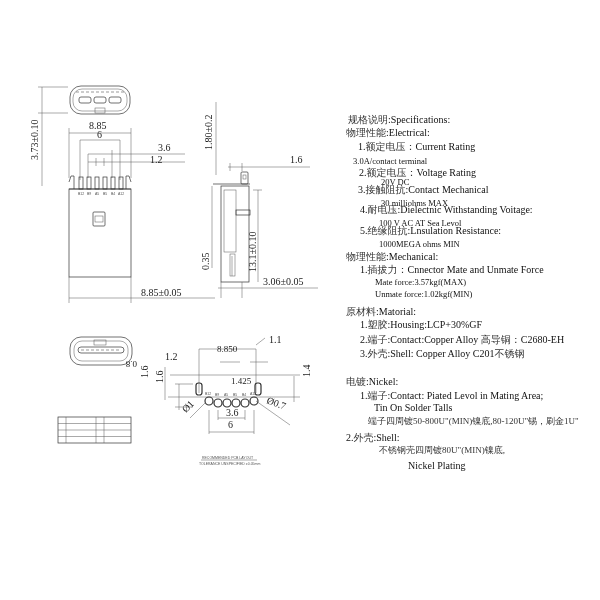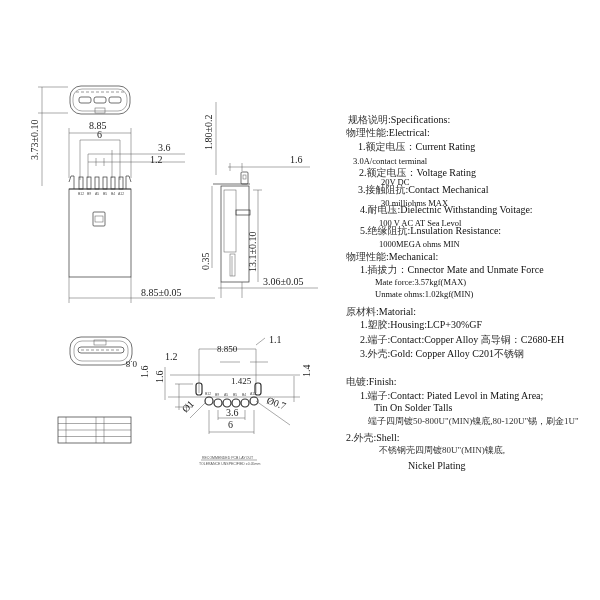--- a/index.html
+++ b/index.html
@@ -213,37 +213,37 @@
   </div>
   <div class="sline en small" style="left:31px;top:125px">1000MEGA ohms MIN</div>
 
   <div class="sline" style="left:-2px;top:137px">
     <span class="cn">物理性能</span><span class="en">:Mechanical:</span>
   </div>
   <div class="sline" style="left:12px;top:150px">
     <span class="en">1.</span><span class="cn">插拔力：</span><span class="en">Cnnector Mate and Unmate Force</span>
   </div>
   <div class="sline en small" style="left:27px;top:163px">Mate force:3.57kgf(MAX)</div>
-  <div class="sline en small" style="left:27px;top:175px">Unmate ohms:1.02kgf(MIN)</div>
+  <div class="sline en small" style="left:27px;top:175px">Unmate force:1.02kgf(MIN)</div>
 
   <div class="sline" style="left:-2px;top:192px">
     <span class="cn">原材料</span><span class="en">:Matorial:</span>
   </div>
   <div class="sline" style="left:12px;top:205px">
     <span class="en">1.</span><span class="cn">塑胶</span><span class="en">:Housing:LCP+30%GF</span>
   </div>
   <div class="sline" style="left:12px;top:220px">
     <span class="en">2.</span><span class="cn">端子</span><span class="en">:Contact:Copper Alloy </span><span class="cn">高导铜：</span><span class="en">C2680-EH</span>
   </div>
   <div class="sline" style="left:12px;top:234px">
-    <span class="en">3.</span><span class="cn">外壳</span><span class="en">:Gold: Copper Alloy C201</span><span class="cn">不锈钢</span>
+    <span class="en">3.</span><span class="cn">外壳</span><span class="en">:Shell: Copper Alloy C201</span><span class="cn">不锈钢</span>
   </div>
 
   <div class="sline" style="left:-2px;top:262px">
-    <span class="cn">电镀</span><span class="en">:Finish:</span>
+    <span class="cn">电镀</span><span class="en">:Nickel:</span>
   </div>
   <div class="sline" style="left:12px;top:276px">
     <span class="en">1.</span><span class="cn">端子</span><span class="en">:Contact: Piated Levol in Mating Area;</span>
   </div>
   <div class="sline en" style="left:26px;top:288px">Tin On Solder Talls</div>
   <div class="sline cn" style="left:20px;top:302px;font-size:9px">端子四周镀50-800U"(MIN)镍底,80-120U"锡，刷金1U"</div>
   <div class="sline" style="left:-2px;top:318px">
     <span class="en">2.</span><span class="cn">外壳</span><span class="en">:Shell:</span>
   </div>
   <div class="sline cn" style="left:31px;top:331px;font-size:9px">不锈钢壳四周镀80U"(MIN)镍底,</div>

